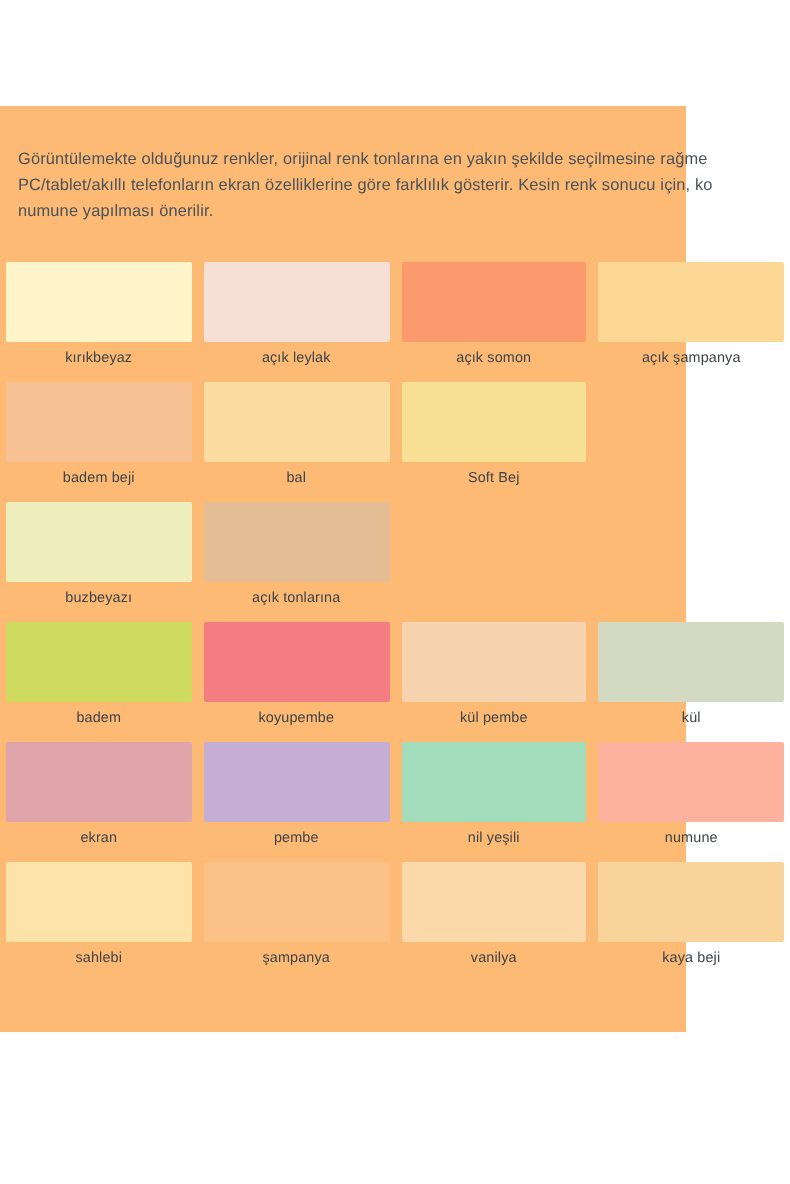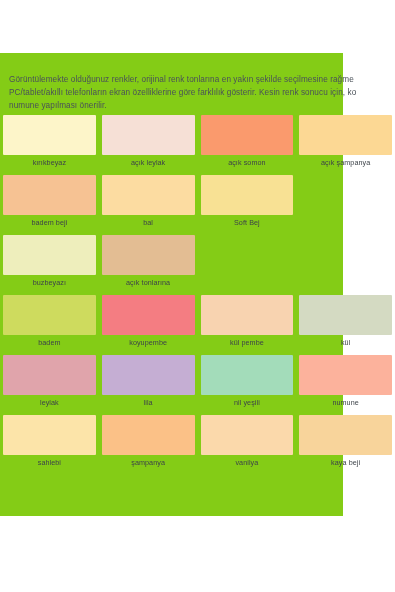--- a/index.html
+++ b/index.html
@@ -13,21 +13,21 @@
     font-family: "Liberation Sans", sans-serif;
     overflow: hidden;
   }
 
   #color-chart-panel {
     position: absolute;
     left: 0;
     top: 53px;
     width: 343px;
     height: 463px;
-    background: #84cc16;
+    background: #fdba74;
     box-sizing: border-box;
   }
 
   #disclaimer {
     position: absolute;
     left: 9px;
     top: 20px;
     width: 392px;
     color: #4a5159;
     font-size: 8.2px;
@@ -35,21 +35,21 @@
     letter-spacing: 0.01em;
     white-space: nowrap;
   }
   #disclaimer .line {
     display: block;
   }
 
   #swatch-grid {
     position: absolute;
     left: 0;
-    top: 62px;
+    top: 78px;
     width: 395px;
   }
 
   .swatch-row {
     display: flex;
     width: 395px;
     height: 60px;
     box-sizing: border-box;
   }
 
@@ -147,25 +147,25 @@
           <div class="swatch-label">kül pembe</div>
         </div>
         <div class="swatch-cell">
           <div class="swatch-chip" style="background: rgb(212, 218, 194);"></div>
           <div class="swatch-label">kül</div>
         </div>
       </div>
       <div class="swatch-row">
         <div class="swatch-cell">
           <div class="swatch-chip" style="background: rgb(224, 164, 171);"></div>
-          <div class="swatch-label">leylak</div>
+          <div class="swatch-label">ekran</div>
         </div>
         <div class="swatch-cell">
           <div class="swatch-chip" style="background: rgb(197, 174, 211);"></div>
-          <div class="swatch-label">lila</div>
+          <div class="swatch-label">pembe</div>
         </div>
         <div class="swatch-cell">
           <div class="swatch-chip" style="background: rgb(163, 220, 186);"></div>
           <div class="swatch-label">nil yeşili</div>
         </div>
         <div class="swatch-cell">
           <div class="swatch-chip" style="background: rgb(252, 178, 156);"></div>
           <div class="swatch-label">numune</div>
         </div>
       </div>

